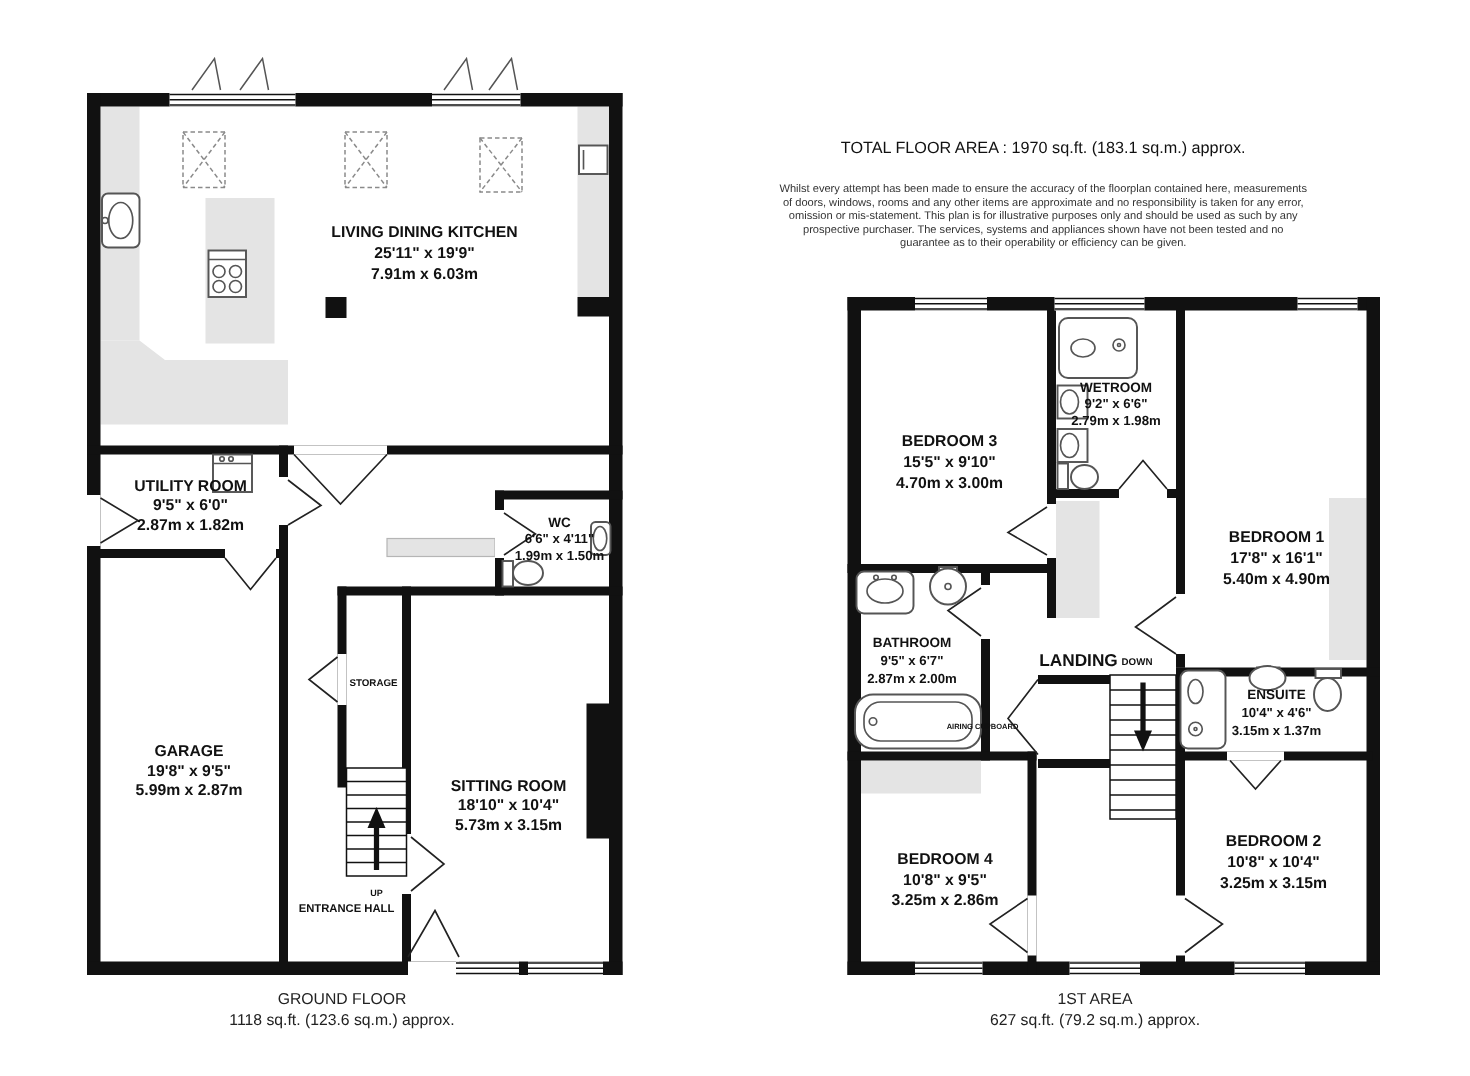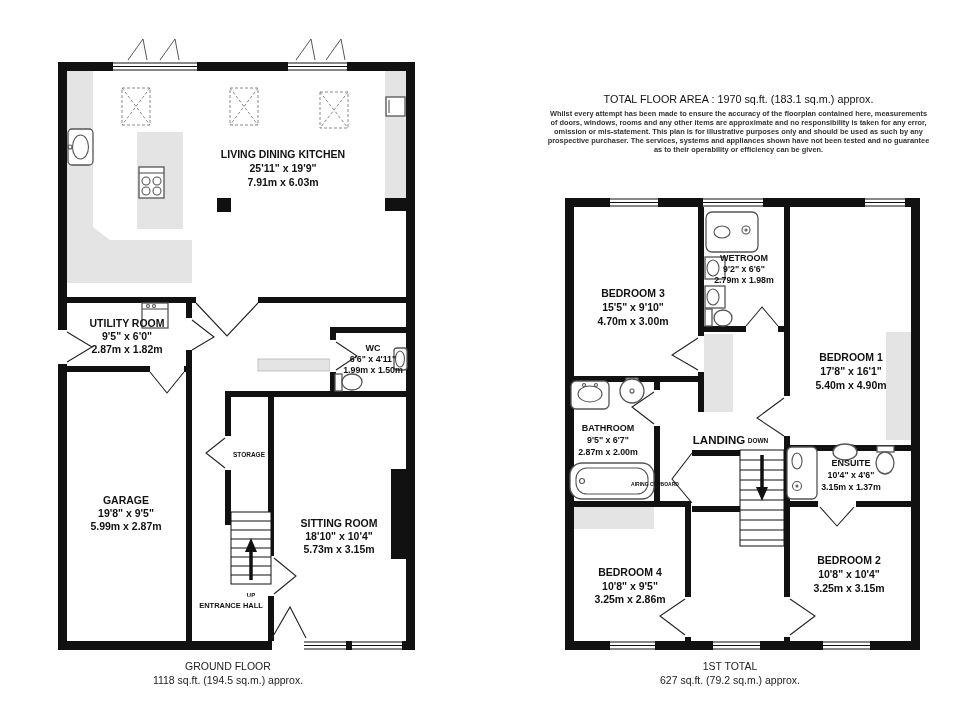--- a/index.html
+++ b/index.html
@@ -1,19 +1,19 @@
 <!DOCTYPE html>
 <html><head>
 <meta charset="utf-8">
 <style>
   html,body{margin:0;padding:0;background:#fff;}
   body{width:980px;height:717px;position:relative;font-family:"Liberation Sans",sans-serif;overflow:hidden;}
-  .hdr{position:absolute;left:546px;top:93px;width:385px;text-align:center;color:#222;}
+  .hdr{position:absolute;left:503px;top:93px;width:385px;text-align:center;color:#222;}
   .hdr .total{font-size:10.8px;color:#111;margin:0 0 4px 0;}
-  .hdr .disc{font-size:7.4px;line-height:1.22;color:#333;margin:0;font-weight:bold;}
+  .hdr .disc{font-size:7.4px;line-height:1.22;color:#333;margin:16px;}
   .hdr .credit{font-size:7.4px;color:#333;margin:1px 0 0 0;}
   .foot{position:absolute;text-align:center;color:#222;font-size:10.5px;line-height:1.35;}
   #foot-ground{left:58px;top:659px;width:340px;}
   #foot-first{left:563px;top:659px;width:334px;}
   svg{position:absolute;left:0;top:0;}
   svg text{font-family:"Liberation Sans",sans-serif;font-weight:bold;fill:#111;text-anchor:middle;}
   .rn{font-size:10.5px;}  .rd{font-size:10.5px;}
   .rns{font-size:9px;}    .rds{font-size:8.8px;}
   .lnd{font-size:11.5px;} .t75{font-size:7.5px;}
   .t65{font-size:6.5px;}  .t6{font-size:6px;}   .t5{font-size:5px;}
@@ -406,18 +406,18 @@
       <text class="rd" x="849" y="592">3.25m  x 3.15m</text>
     </g>
     <text class="lnd" x="719" y="444">LANDING</text>
     <text class="t65" x="758" y="443">DOWN</text>
     <text class="t5" x="655" y="486">AIRING CUPBOARD</text>
   </g>
 </svg>
 
 <div class="foot" id="foot-ground">
   <div>GROUND FLOOR</div>
-  <div>1118 sq.ft. (194.5 sq.m.) approx.</div>
+  <div>1118 sq.ft. (123.6 sq.m.) approx.</div>
 </div>
 <div class="foot" id="foot-first">
-  <div>1ST TOTAL</div>
+  <div>1ST AREA</div>
   <div>627 sq.ft. (79.2 sq.m.) approx.</div>
 </div>
 
 </body></html>

